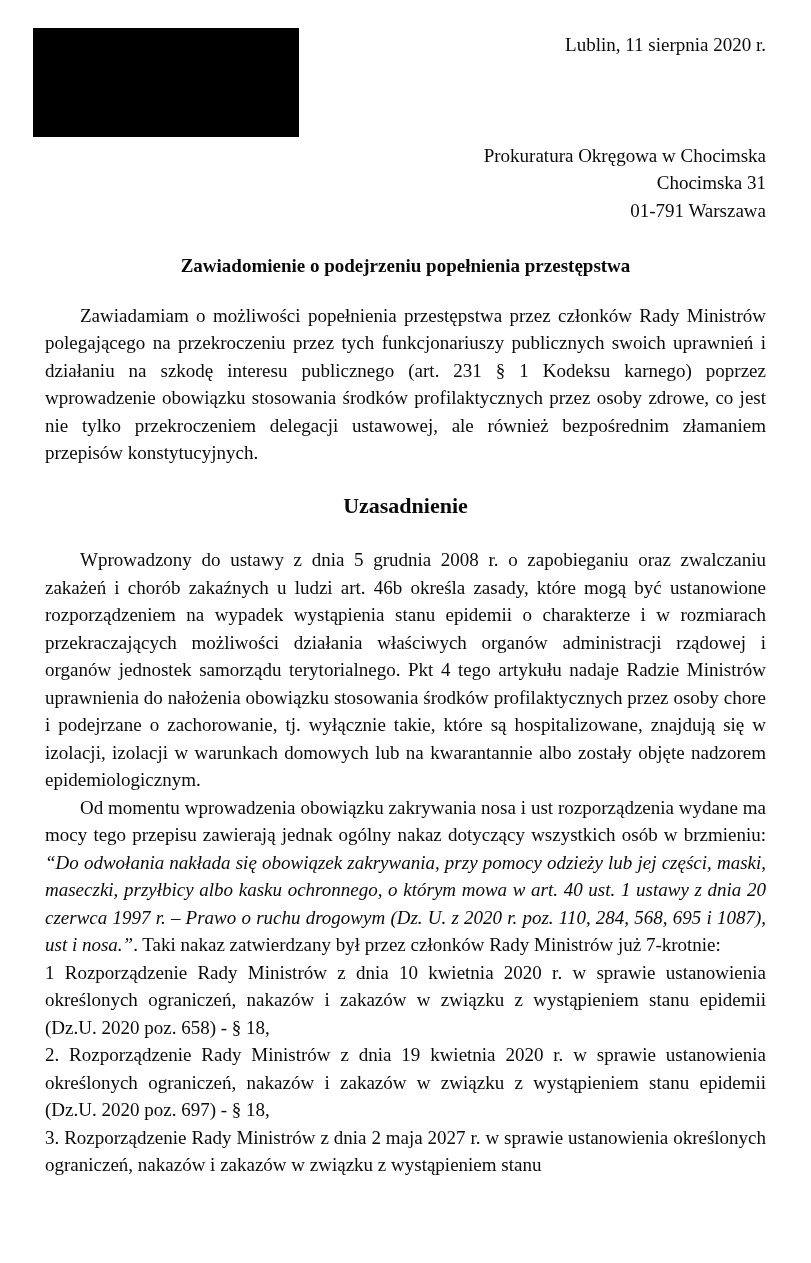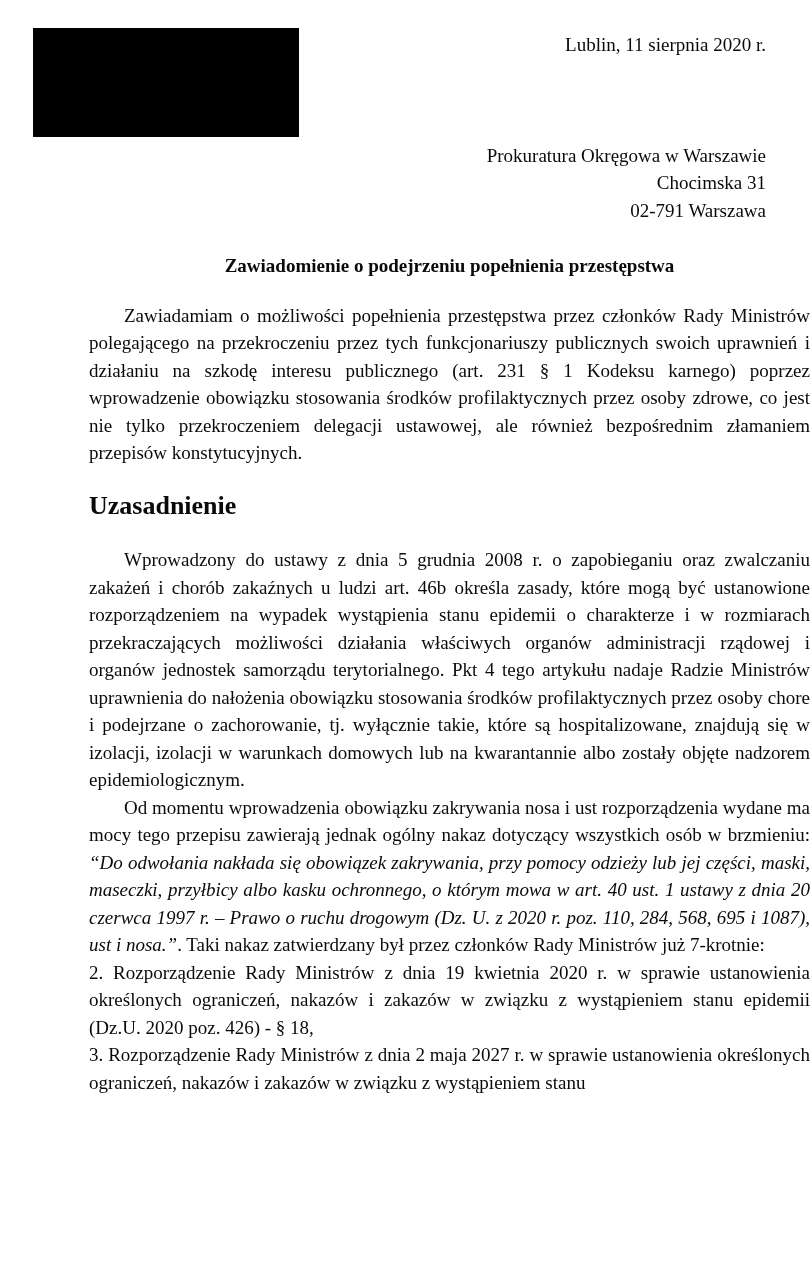--- a/index.html
+++ b/index.html
@@ -36,66 +36,67 @@
     right: 45px;
     text-align: right;
     line-height: 27.3px;
   }
   .content {
     position: absolute;
     left: 45px;
     top: 0;
     width: 721px;
     text-align: justify;
-    margin-left: 44px;
   }
   .doc-title {
     margin: 252px 0 22px 0;
     font-size: 19px;
     font-weight: bold;
     text-align: center;
     line-height: 27.5px;
   }
   .section-heading {
     margin: 25px 0 27px 0;
-    font-size: 26px;
+    font-size: 22px;
     font-weight: bold;
+    text-align: center;
     line-height: 27.5px;
   }
   p.para { margin: 0; }
   p.first-line-indent { text-indent: 35px; }
   .regulation-quote { }
 </style>
 </head>
 <body>
 
 <div class="page">
 
   <div class="redacted-block"></div>
 
   <div class="date-line">Lublin, 11 sierpnia 2020 r.</div>
 
   <div class="recipient-block">
-    <div>Prokuratura Okręgowa w Warszawie</div>
+    <div>Prokuratura Okręgowa w Chocimska</div>
     <div>Chocimska 31</div>
-    <div>02-791 Warszawa</div>
+    <div>01-791 Warszawa</div>
   </div>
 
   <div class="content">
 
     <h1 class="doc-title">Zawiadomienie o podejrzeniu popełnienia przestępstwa</h1>
 
     <p class="para first-line-indent">Zawiadamiam o możliwości popełnienia przestępstwa przez członków Rady Ministrów polegającego na przekroczeniu przez tych funkcjonariuszy publicznych swoich uprawnień i działaniu na szkodę interesu publicznego (art. 231 § 1 Kodeksu karnego) poprzez wprowadzenie obowiązku stosowania środków profilaktycznych przez osoby zdrowe, co jest nie tylko przekroczeniem delegacji ustawowej, ale również bezpośrednim złamaniem przepisów konstytucyjnych.</p>
 
     <h2 class="section-heading">Uzasadnienie</h2>
 
     <p class="para first-line-indent">Wprowadzony do ustawy z dnia 5 grudnia 2008 r. o zapobieganiu oraz zwalczaniu zakażeń i chorób zakaźnych u ludzi art. 46b określa zasady, które mogą być ustanowione rozporządzeniem na wypadek wystąpienia stanu epidemii o charakterze i w rozmiarach przekraczających możliwości działania właściwych organów administracji rządowej i organów jednostek samorządu terytorialnego. Pkt 4 tego artykułu nadaje Radzie Ministrów uprawnienia do nałożenia obowiązku stosowania środków profilaktycznych przez osoby chore i podejrzane o zachorowanie, tj. wyłącznie takie, które są hospitalizowane, znajdują się w izolacji, izolacji w warunkach domowych lub na kwarantannie albo zostały objęte nadzorem epidemiologicznym.</p>
 
     <p class="para first-line-indent"><span>Od momentu wprowadzenia obowiązku zakrywania nosa i ust rozporządzenia wydane ma mocy tego przepisu zawierają jednak ogólny nakaz dotyczący wszystkich osób w brzmieniu: </span><em class="regulation-quote">“Do odwołania nakłada się obowiązek zakrywania, przy pomocy odzieży lub jej części, maski, maseczki, przyłbicy albo kasku ochronnego, o którym mowa w art. 40 ust. 1 ustawy z dnia 20 czerwca 1997 r. – Prawo o ruchu drogowym (Dz. U. z 2020 r. poz. 110, 284, 568, 695 i 1087), ust i nosa.”</em><span>. Taki nakaz zatwierdzany był przez członków Rady Ministrów już 7-krotnie:</span></p>
 
+    <p class="para">1 Rozporządzenie Rady Ministrów z dnia 10 kwietnia 2020 r. w sprawie ustanowienia określonych ograniczeń, nakazów i zakazów w związku z wystąpieniem stanu epidemii (Dz.U. 2020 poz. 658) - § 18,</p>
 
-    <p class="para">2. Rozporządzenie Rady Ministrów z dnia 19 kwietnia 2020 r. w sprawie ustanowienia określonych ograniczeń, nakazów i zakazów w związku z wystąpieniem stanu epidemii (Dz.U. 2020 poz. 426) - § 18,</p>
+    <p class="para">2. Rozporządzenie Rady Ministrów z dnia 19 kwietnia 2020 r. w sprawie ustanowienia określonych ograniczeń, nakazów i zakazów w związku z wystąpieniem stanu epidemii (Dz.U. 2020 poz. 697) - § 18,</p>
 
     <p class="para">3. Rozporządzenie Rady Ministrów z dnia 2 maja 2027 r. w sprawie ustanowienia określonych ograniczeń, nakazów i zakazów w związku z wystąpieniem stanu</p>
 
   </div>
 
 </div>
 
 </body></html>

